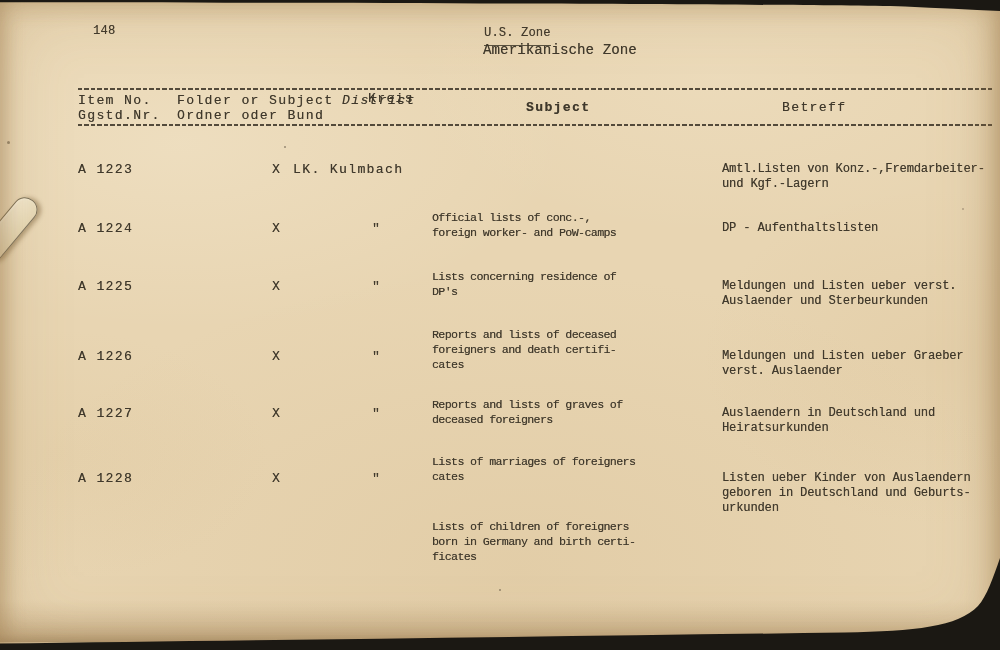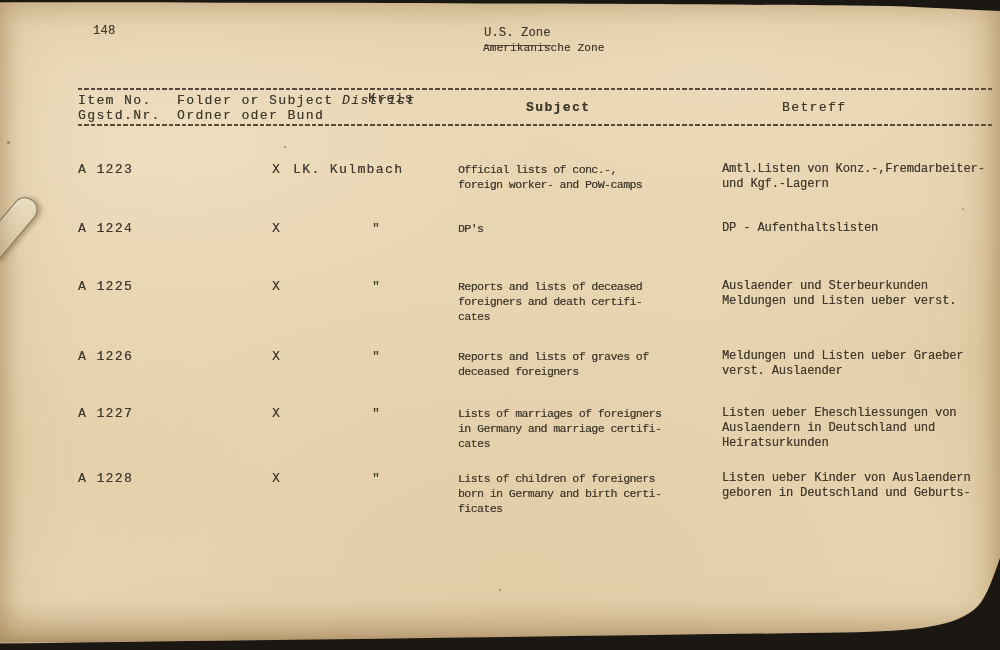--- a/index.html
+++ b/index.html
@@ -29,39 +29,39 @@
       inset 0 10px 18px rgba(150,115,65,.12);
   }
   .txt{position:absolute;white-space:pre;text-shadow:.25px .25px .35px rgba(63,56,43,.6);}
   .t-pica{font-size:13px;line-height:15px;letter-spacing:1.4px;}
   .t-sub{font-size:11.5px;line-height:15px;letter-spacing:-.55px;}
   .t-bet{font-size:12px;line-height:15px;letter-spacing:-.1px;}
 
   .page-num{left:93px;top:24px;font-size:12px;letter-spacing:.3px;}
   .zone-en{left:484px;top:26px;font-size:12px;letter-spacing:.2px;
            border-bottom:1.4px solid rgba(63,56,43,.85);padding-bottom:5px;}
-  .zone-de{left:483px;top:42px;font-size:11px;letter-spacing:.15px;}
+  .zone-de{left:483px;top:42px;font-size:14px;letter-spacing:.15px;}
 
   .dash{position:absolute;left:78px;width:914px;height:2.4px;
         background:repeating-linear-gradient(90deg, rgba(62,54,41,.88) 0 4.1px, rgba(62,54,41,0) 4.1px 6.5px);}
   .dash1{top:88px;} .dash2{top:124px;}
 
   .h-item  {left:78px;top:93px;}  .h-item2  {left:78px;top:108px;}
   .h-folder{left:177px;top:93px;} .h-folder2{left:177px;top:108px;}
   .h-dist  {left:342px;top:93px;font-style:italic;} .h-dist2  {left:342px;top:91px;margin-left:26px;}
   .h-subject{left:526px;top:100px;font-weight:bold;}
   .h-betreff{left:782px;top:100px;}
 
   .row{position:absolute;left:0;width:1000px;}
   .cell{position:absolute;top:0;white-space:pre;text-shadow:.25px .25px .35px rgba(63,56,43,.6);}
   .c-item{left:78px;}
   .c-x{left:272px;}
   .c-district{left:293px;}
   .c-district.ditto{left:372px;}
-  .c-subject{left:458px;}
+  .c-subject{left:432px;margin-top:48px;}
   .c-betreff{left:722px;}
 
   .sliver{
     position:absolute;left:-16px;top:246px;width:74px;height:23px;
     background:linear-gradient(180deg,#f4ead1,#e7d9b6);
     border:1.2px solid rgba(95,85,64,.8);border-radius:12px;
     transform:rotate(-50deg);transform-origin:0 50%;
     box-shadow:2px 3px 4px rgba(110,85,45,.45), inset 0 1px 2px rgba(255,250,235,.6);
   }
   .speck{position:absolute;border-radius:50%;background:rgba(70,60,45,.5);}
@@ -103,50 +103,50 @@
     <span class="cell c-item t-pica">A 1223</span>
     <span class="cell c-x t-pica">X</span>
     <span class="cell c-district t-pica">LK. Kulmbach</span>
     <div class="cell c-subject t-sub"><div>Official lists of conc.-,</div><div>foreign worker- and PoW-camps</div></div>
     <div class="cell c-betreff t-bet"><div>Amtl.Listen von Konz.-,Fremdarbeiter-</div><div>und Kgf.-Lagern</div></div>
   </div>
         <div class="row" style="top: 221px;">
     <span class="cell c-item t-pica">A 1224</span>
     <span class="cell c-x t-pica">X</span>
     <span class="cell c-district t-pica ditto">"</span>
-    <div class="cell c-subject t-sub"><div>DP's</div></div>
+    <div class="cell c-subject t-sub"><div>Lists concerning residence of</div><div>DP's</div></div>
     <div class="cell c-betreff t-bet"><div>DP - Aufenthaltslisten</div></div>
   </div>
         <div class="row" style="top: 279px;">
     <span class="cell c-item t-pica">A 1225</span>
     <span class="cell c-x t-pica">X</span>
     <span class="cell c-district t-pica ditto">"</span>
     <div class="cell c-subject t-sub"><div>Reports and lists of deceased</div><div>foreigners and death certifi-</div><div>cates</div></div>
-    <div class="cell c-betreff t-bet"><div>Auslaender und Sterbeurkunden</div><div>Meldungen und Listen ueber verst.</div></div>
+    <div class="cell c-betreff t-bet"><div>Meldungen und Listen ueber verst.</div><div>Auslaender und Sterbeurkunden</div></div>
   </div>
         <div class="row" style="top: 349px;">
     <span class="cell c-item t-pica">A 1226</span>
     <span class="cell c-x t-pica">X</span>
     <span class="cell c-district t-pica ditto">"</span>
     <div class="cell c-subject t-sub"><div>Reports and lists of graves of</div><div>deceased foreigners</div></div>
     <div class="cell c-betreff t-bet"><div>Meldungen und Listen ueber Graeber</div><div>verst. Auslaender</div></div>
   </div>
         <div class="row" style="top: 406px;">
     <span class="cell c-item t-pica">A 1227</span>
     <span class="cell c-x t-pica">X</span>
     <span class="cell c-district t-pica ditto">"</span>
-    <div class="cell c-subject t-sub"><div>Lists of marriages of foreigners</div><div>in Germany and marriage certifi-</div><div>cates</div></div>
-    <div class="cell c-betreff t-bet"><div>Listen ueber Eheschliessungen von</div><div>Auslaendern in Deutschland und</div><div>Heiratsurkunden</div></div>
+    <div class="cell c-subject t-sub"><div>Lists of marriages of foreigners</div><div>cates</div></div>
+    <div class="cell c-betreff t-bet"><div>Auslaendern in Deutschland und</div><div>Heiratsurkunden</div></div>
   </div>
         <div class="row" style="top: 471px;">
     <span class="cell c-item t-pica">A 1228</span>
     <span class="cell c-x t-pica">X</span>
     <span class="cell c-district t-pica ditto">"</span>
     <div class="cell c-subject t-sub"><div>Lists of children of foreigners</div><div>born in Germany and birth certi-</div><div>ficates</div></div>
-    <div class="cell c-betreff t-bet"><div>Listen ueber Kinder von Auslaendern</div><div>geboren in Deutschland und Geburts-</div></div>
+    <div class="cell c-betreff t-bet"><div>Listen ueber Kinder von Auslaendern</div><div>geboren in Deutschland und Geburts-</div><div>urkunden</div></div>
   </div>
       </div>
 
     <div class="sliver"></div>
     <div class="speck sp1"></div>
     <div class="speck sp2"></div>
     <div class="speck sp3"></div>
     <div class="speck sp4"></div>
     <div class="bottom-shade"></div>
     <div class="vignette"></div>

